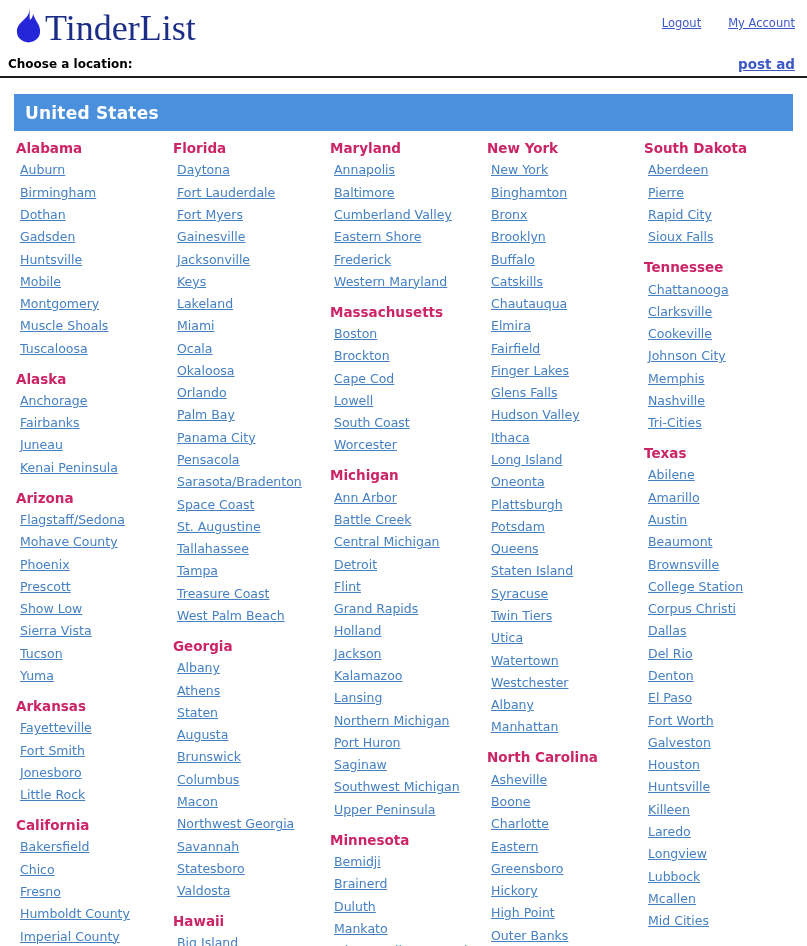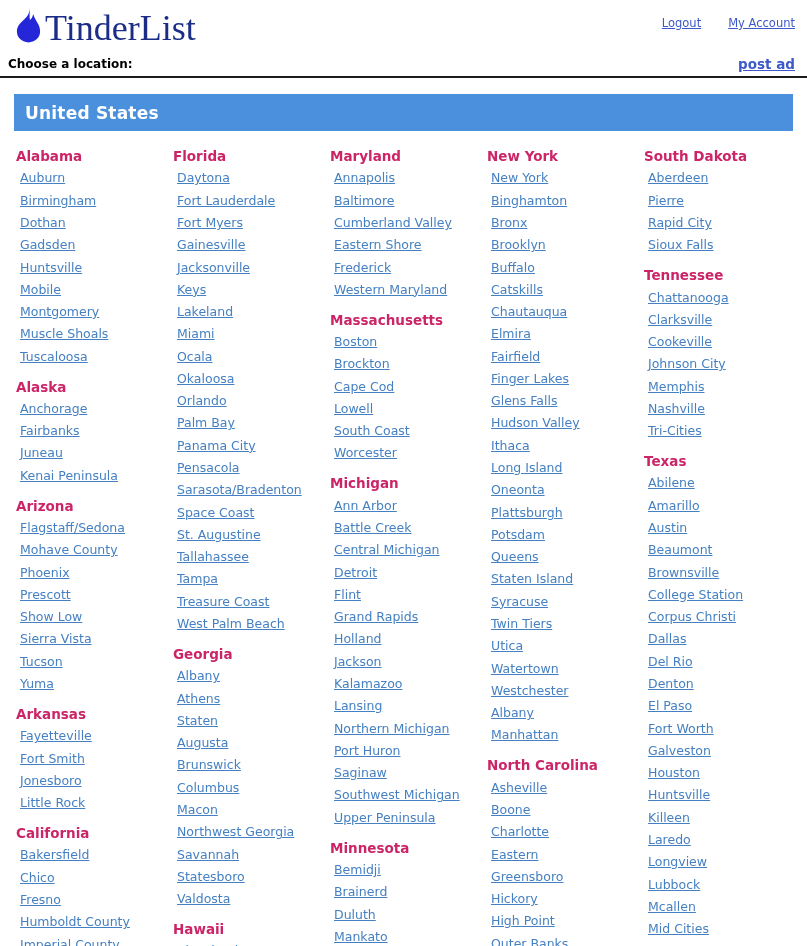--- a/index.html
+++ b/index.html
@@ -35,21 +35,21 @@
   
   .banner{margin:16px 14px 0 14px;height:37px;background:var(--banner);
     display:flex;align-items:center;padding-left:11px;}
   .banner span{color:#fff;font-weight:bold;font-size:17px;letter-spacing:.2px;}
 
   
   .columns{display:flex;padding:5px 0 0 16px;}
   .col{width:157px;flex:0 0 157px;}
   .state-group h3{color:var(--pink);font-size:13.5px;font-weight:bold;
     margin:10px 0 2px 0;line-height:18px;}
-  .state-group:first-child h3{margin-top:11px;}
+  .state-group:first-child h3{margin-top:3px;}
   .city{display:block;margin-left:4px;padding:4.4px 0;font-size:12.5px;
     line-height:13.5px;color:var(--link);text-decoration:underline;
     white-space:nowrap;}
 </style>
 </head>
 <body>
 
 <header class="hdr">
   <a class="logo">
     <span>

